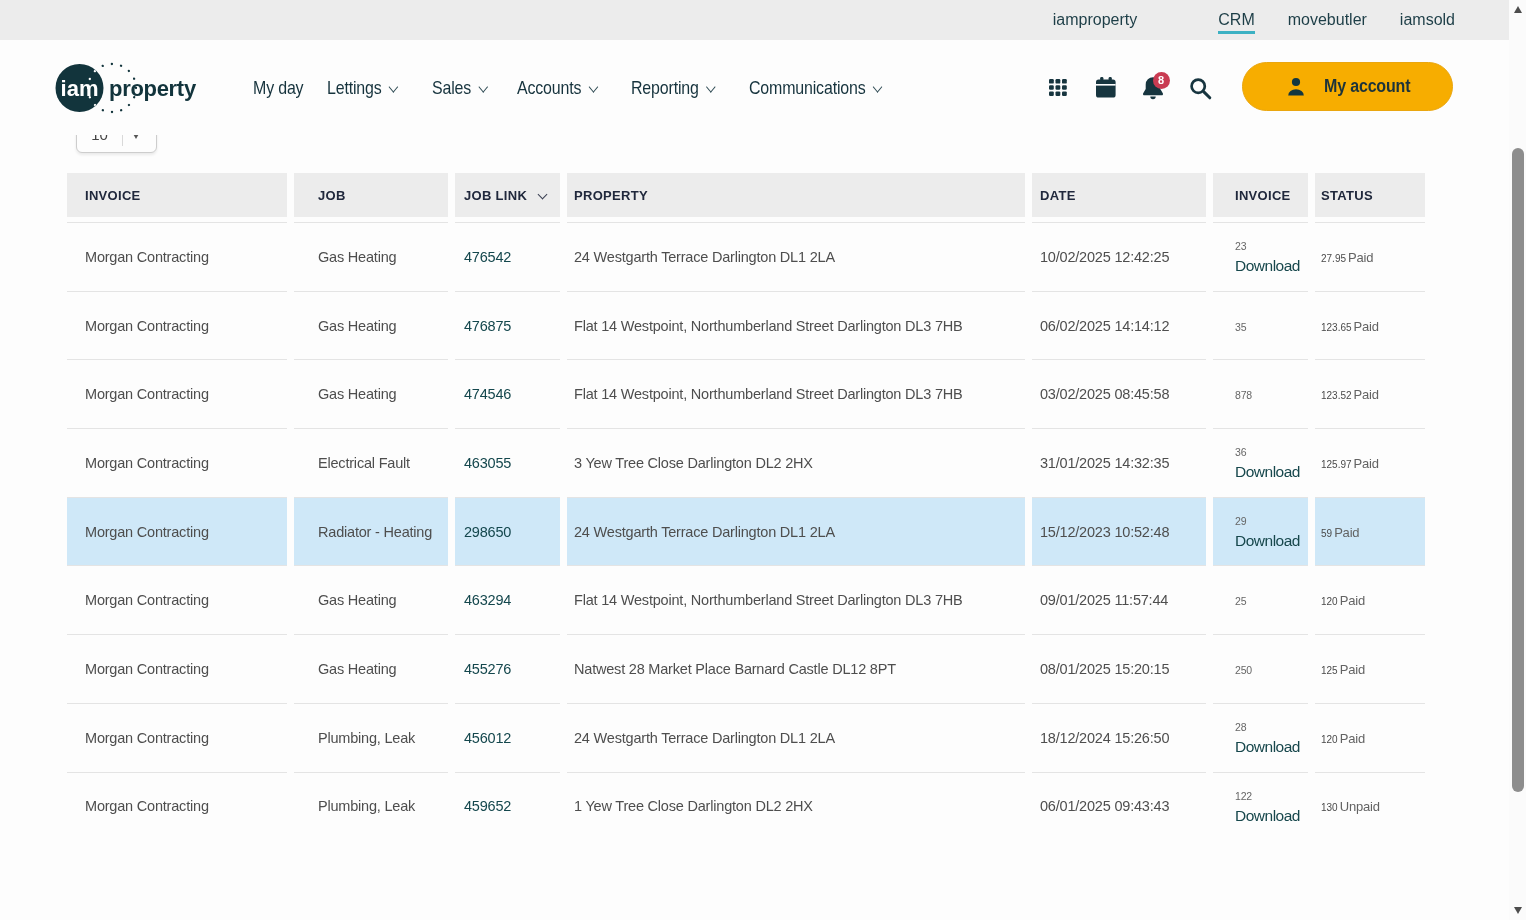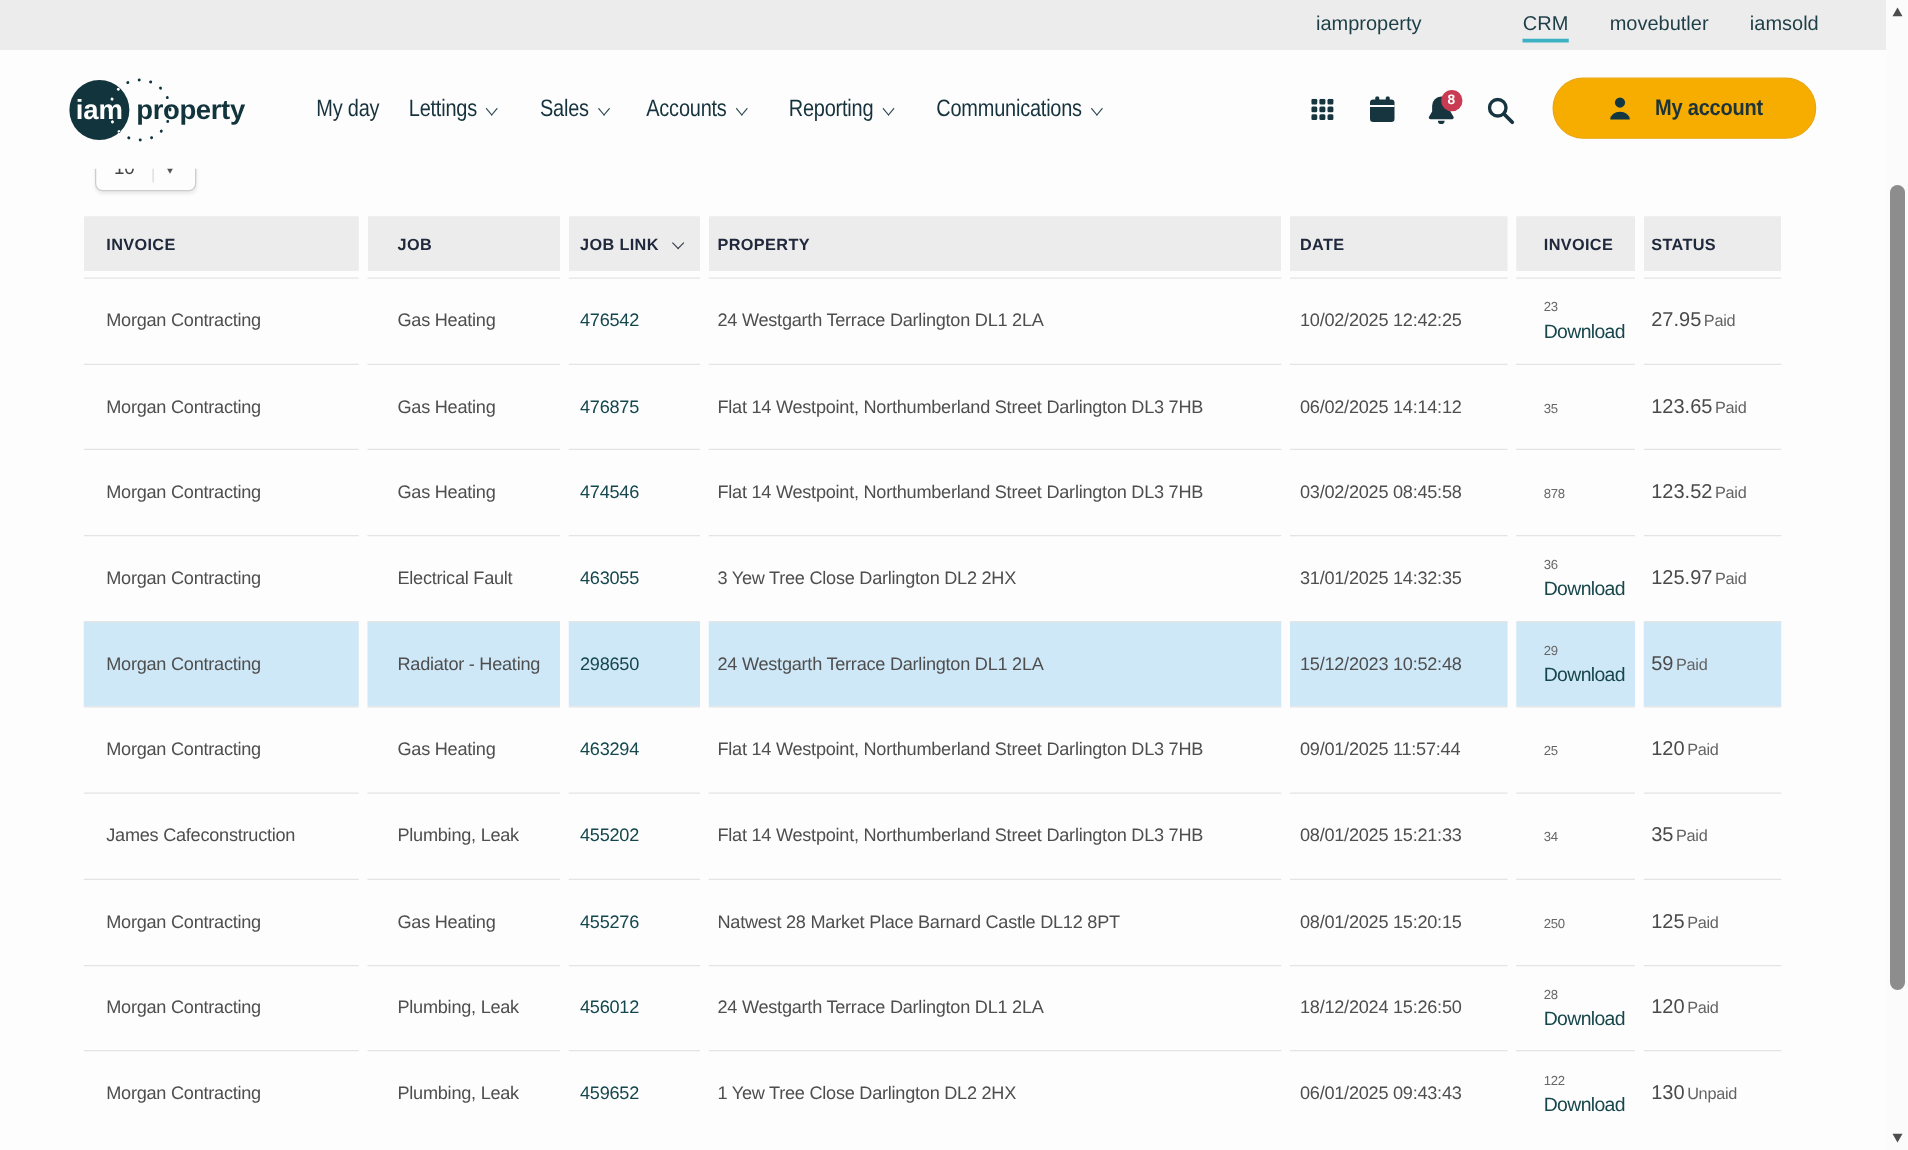--- a/index.html
+++ b/index.html
@@ -63,21 +63,21 @@
 .c2 { width:154px; padding-left:24px; }
 .c3 { width:105px; padding-left:9px;margin-top:16px; }
 .c4 { width:458px; padding-left:7px; }
 .c5 { width:174px; padding-left:8px; }
 .c6 { width:95px;  padding-left:22px; }
 .c7 { width:110px; padding-left:6px; }
 td.c3 { color:#14474d; }
 .inv-n { font-size:10.5px; color:#666; line-height:13px; }
 td.c6 { padding-top:3px; }
 .inv-d { font-size:15.5px; letter-spacing:-0.5px; color:#17474c; line-height:20px; margin-top:3px; }
-.price { font-size:16px; color:#4a4a4a; letter-spacing:0;text-align:right; }
+.price { font-size:10px; color:#4a4a4a; letter-spacing:0;text-align:right; }
 .paid { font-size:13px; color:#636363; margin-left:2px; }
 .sort { display:inline-block; width:10px; height:10px; margin-left:12px; position:relative; top:1px; }
 .sort::after { content:""; position:absolute; left:0; top:0; width:6px; height:6px; border-right:1.8px solid #3a3f52; border-bottom:1.8px solid #3a3f52; transform:rotate(45deg); }
 
 
 #sb { position:absolute; right:0; top:0; width:17px; height:920px; background:#fbfbfb; z-index:10; }
 #sb .thumb { position:absolute; left:2.5px; top:148px; width:12px; height:644px; background:#8d8d8d; border-radius:6px; }
 #sb .up { position:absolute; left:4.5px; top:6px; width:0; height:0; border-left:4px solid transparent; border-right:4px solid transparent; border-bottom:7px solid #4d4d4d; }
 #sb .dn { position:absolute; left:4.5px; bottom:6px; width:0; height:0; border-left:4px solid transparent; border-right:4px solid transparent; border-top:7px solid #4d4d4d; }
 </style>
@@ -231,31 +231,20 @@
       <td class="c2">Gas Heating</td>
       <td class="c3">463294</td>
       <td class="c4">Flat 14 Westpoint, Northumberland Street Darlington DL3 7HB</td>
       <td class="c5">09/01/2025 11:57:44</td>
       <td class="c6">
           <div class="inv-n">25</div>
         </td>
       <td class="c7"><span class="price">120</span><span class="paid">Paid</span></td>
     </tr>
     <tr>
-      <td class="c1">James Cafeconstruction</td>
-      <td class="c2">Plumbing, Leak</td>
-      <td class="c3">455202</td>
-      <td class="c4">Flat 14 Westpoint, Northumberland Street Darlington DL3 7HB</td>
-      <td class="c5">08/01/2025 15:21:33</td>
-      <td class="c6">
-          <div class="inv-n">34</div>
-        </td>
-      <td class="c7"><span class="price">35</span><span class="paid">Paid</span></td>
-    </tr>
-    <tr>
       <td class="c1">Morgan Contracting</td>
       <td class="c2">Gas Heating</td>
       <td class="c3">455276</td>
       <td class="c4">Natwest 28 Market Place Barnard Castle DL12 8PT</td>
       <td class="c5">08/01/2025 15:20:15</td>
       <td class="c6">
           <div class="inv-n">250</div>
         </td>
       <td class="c7"><span class="price">125</span><span class="paid">Paid</span></td>
     </tr>

